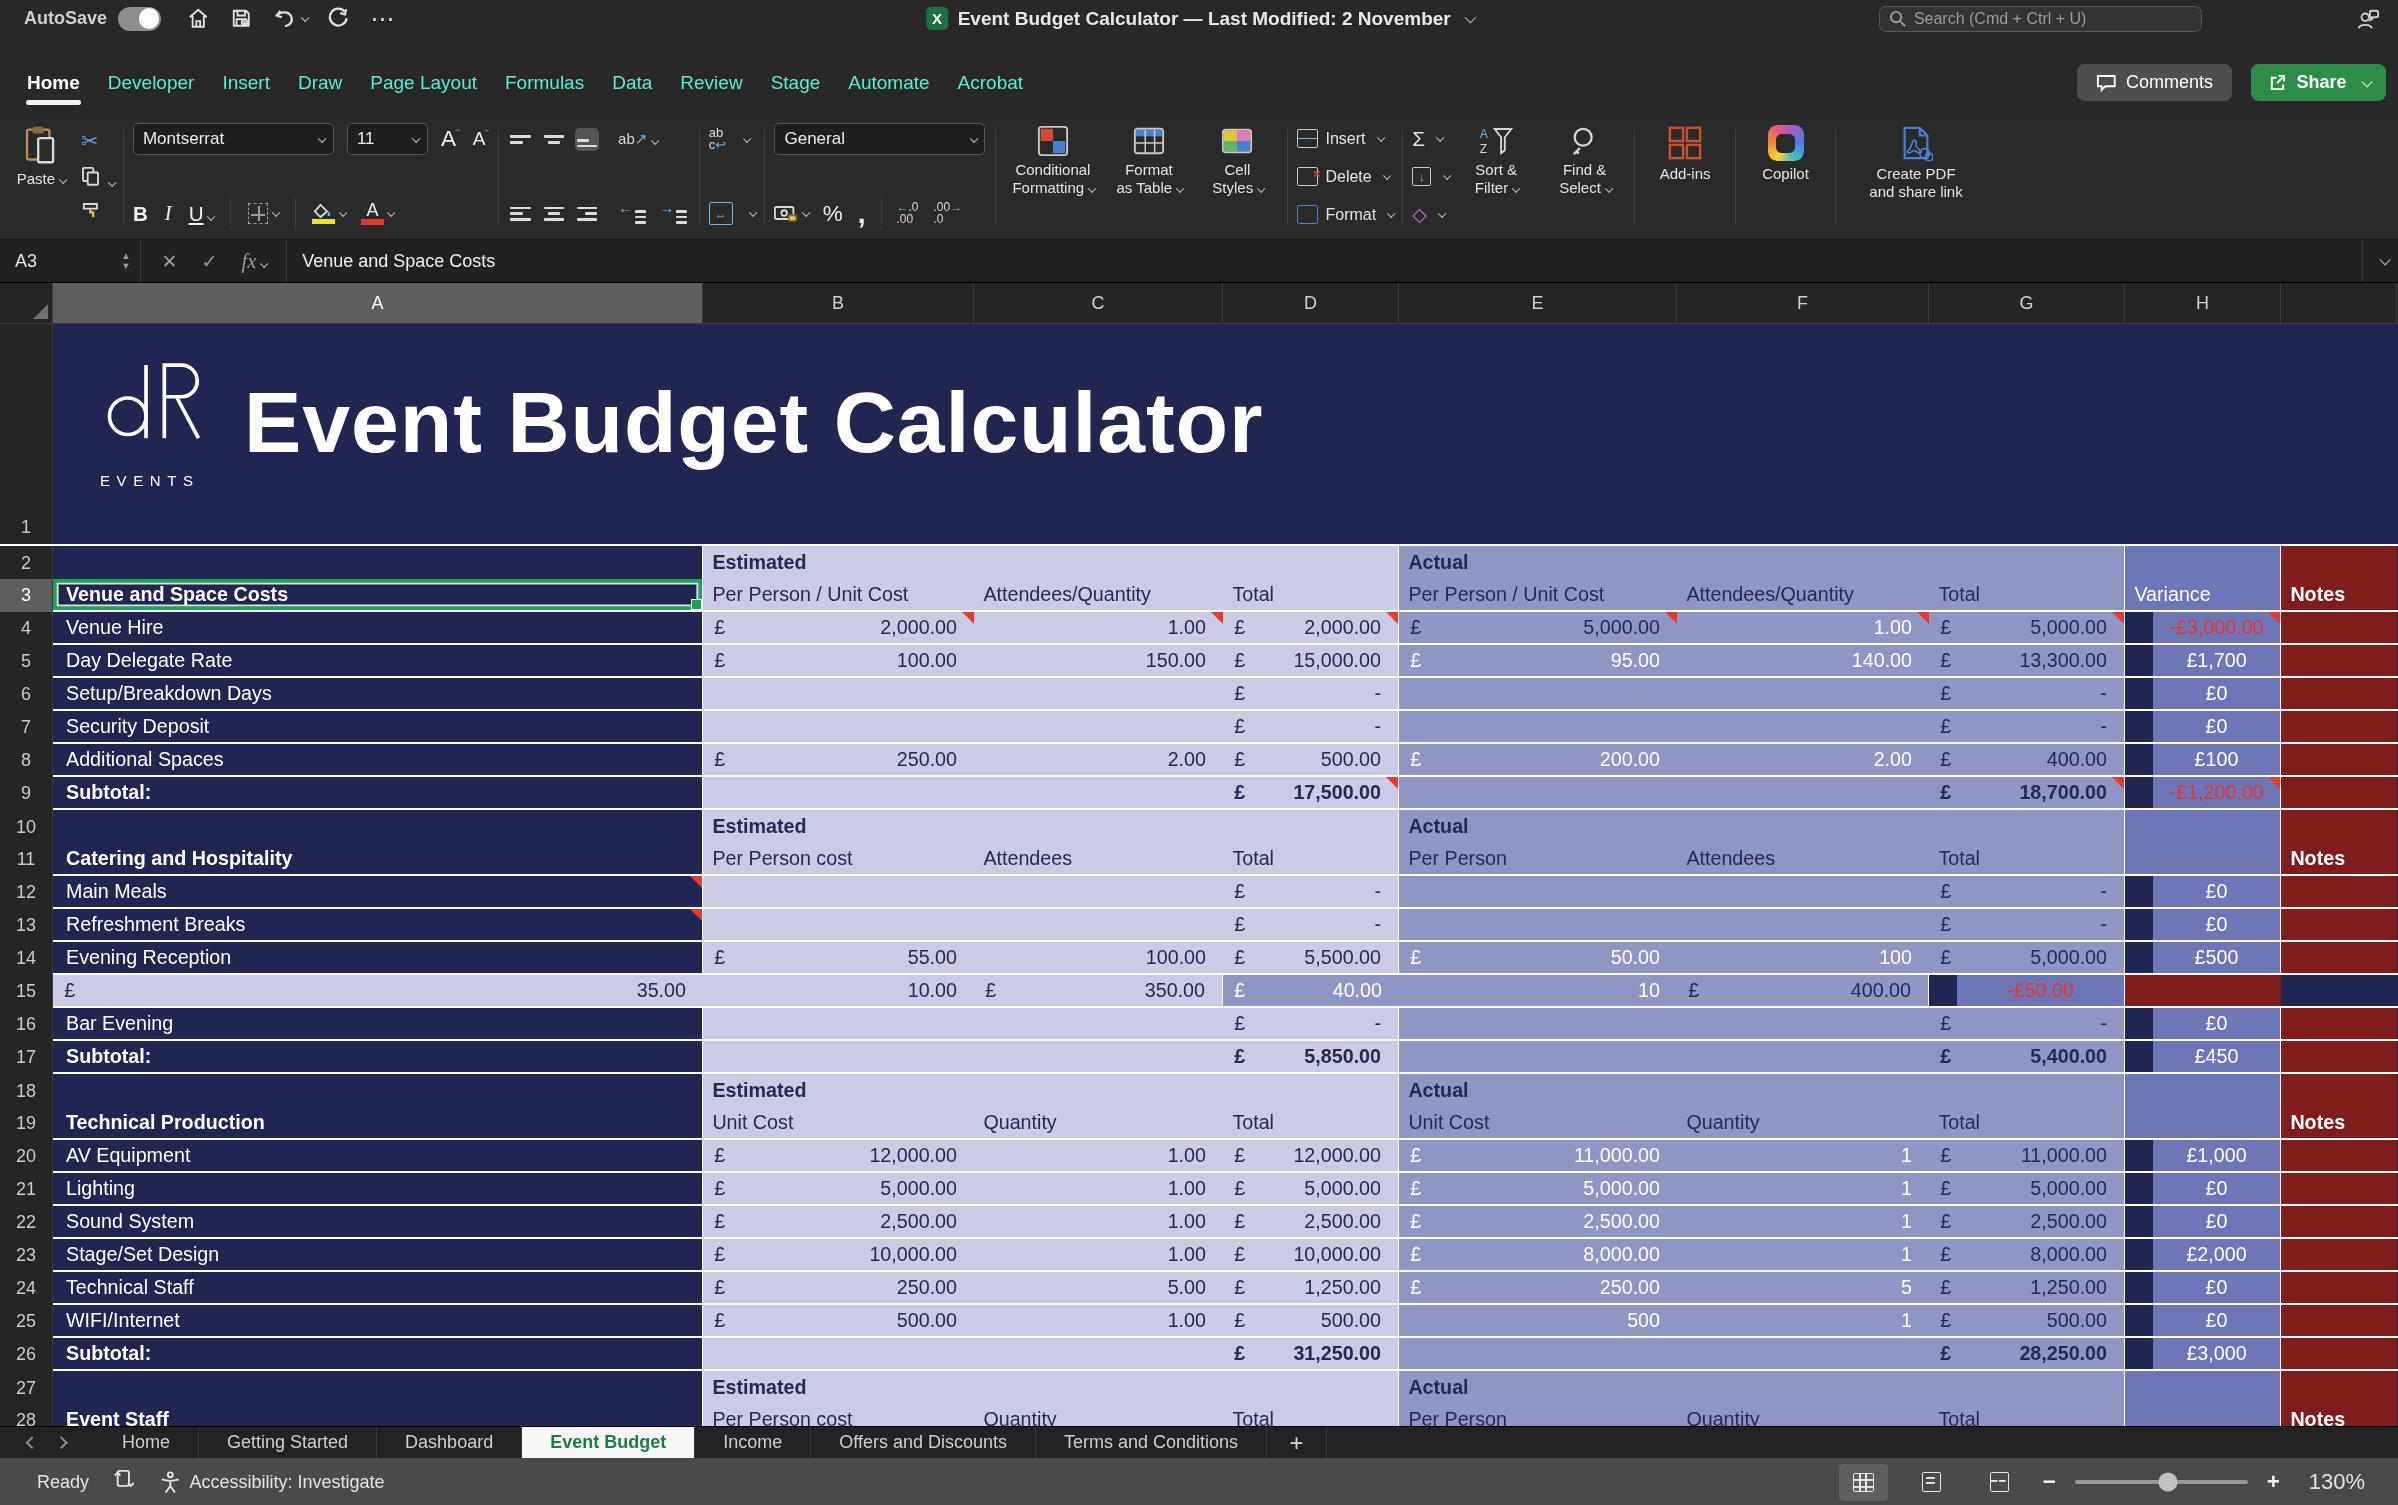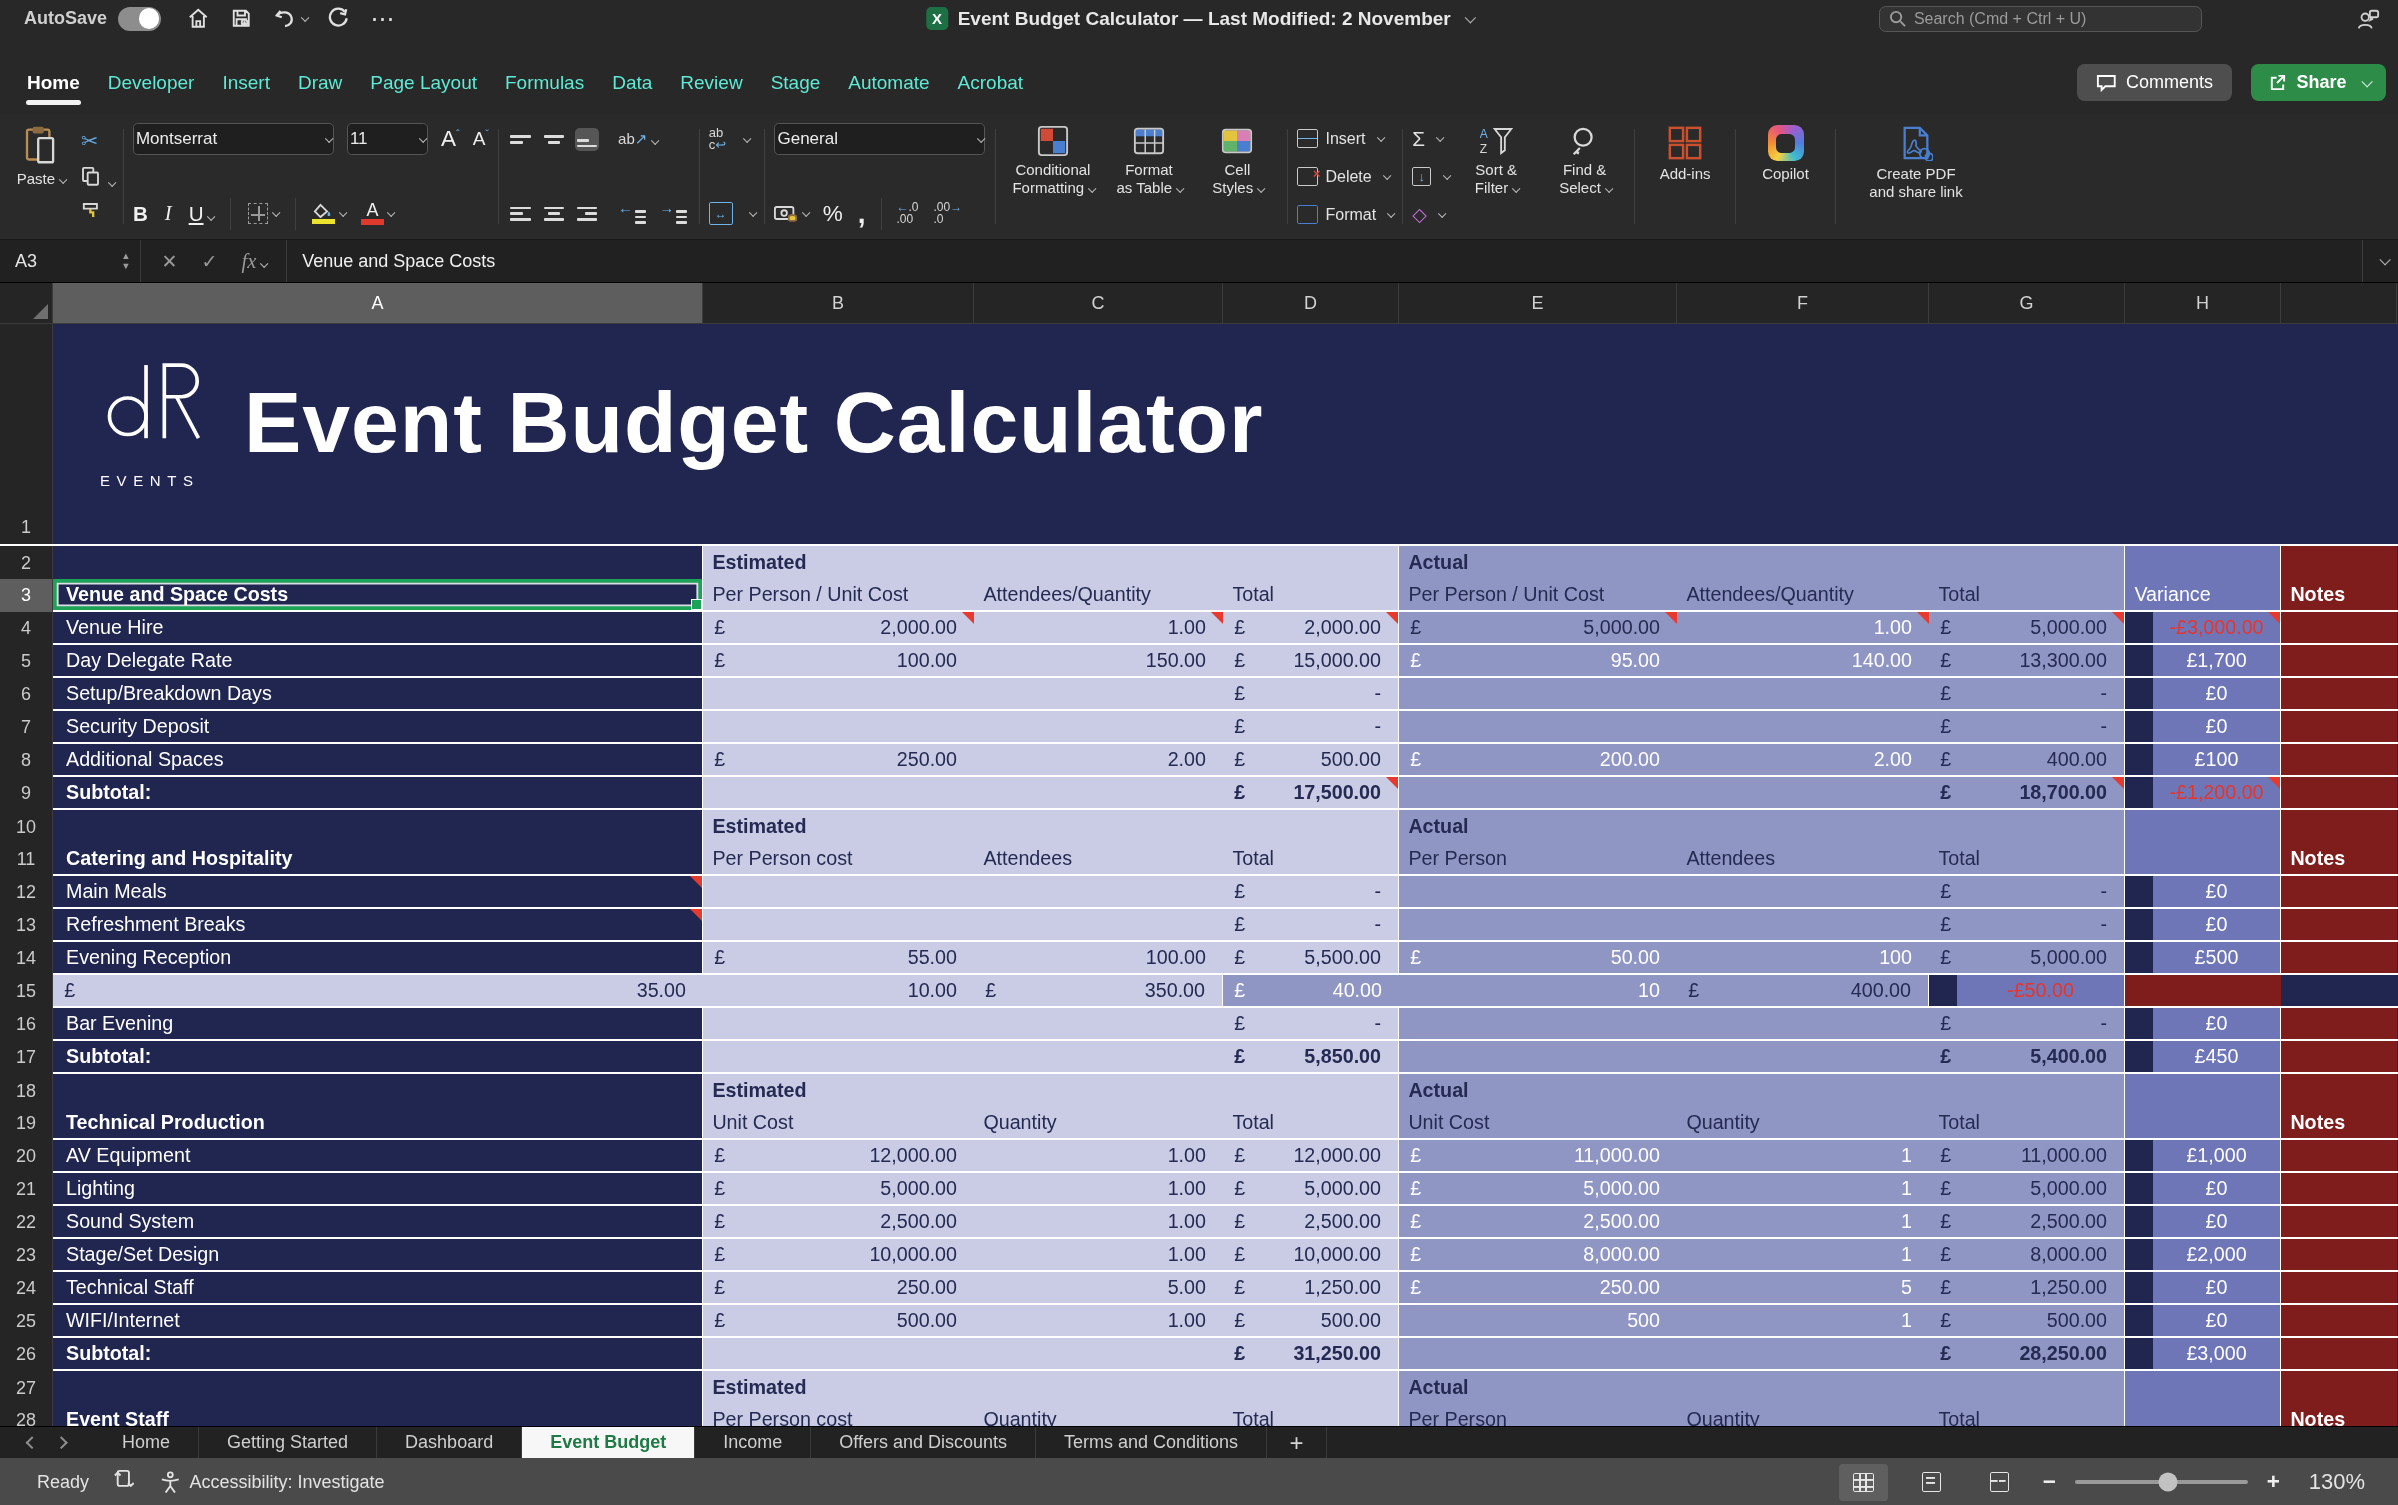--- a/index.html
+++ b/index.html
@@ -45,21 +45,21 @@
 
   
   .ribbon { position:absolute; top:114px; left:0; width:2399px; height:126px; background:#2a2a2a;
             border-bottom:0.9px solid #171717; display:flex; align-items:stretch; padding:7.5px 7.5px; gap:5.6px; color:#e3e3e3; }
   .grp { display:flex; gap:7.5px; }
   .col2 { display:flex; flex-direction:column; justify-content:space-between; padding:1.9px 0; }
   .bigbtn { display:flex; flex-direction:column; align-items:center; justify-content:flex-start;
             padding:3.7px 7.5px; border-radius:5.6px; min-width:81px; }
   .bigbtn .lbl { font-size:15px; line-height:18px; text-align:center; margin-top:3.7px; color:#e3e3e3; }
   .ddl { background:#1f1f1f; border:0.9px solid #555; border-radius:4.7px; height:32px; display:flex;
-         align-items:center; padding:0 2px; font-size:17px; color:#ececec; justify-content:space-between; }
+         align-items:center; padding:0 9px; font-size:17px; color:#ececec; justify-content:space-between; }
   .smallrow { display:flex; align-items:center; gap:13px; height:32px; }
   .fmt-letter { font-size:20.6px; color:#f0f0f0; }
   .stack3 { display:flex; flex-direction:column; justify-content:space-between; }
   .stackbtn { display:flex; align-items:center; gap:7.5px; font-size:16px; height:34px; color:#e3e3e3; }
   .alico { display:inline-flex; flex-direction:column; justify-content:center; gap:2.8px; width:24px; height:22.5px; padding:1.9px; }
   .alico i { display:block; height:2.8px; background:#dcdcdc; border-radius:0.9px; }
   .alsel { background:#565656; border-radius:4.7px; }
   .mini-grid { width:24px; height:22.5px; border:1.9px solid #c9c9c9; border-radius:1.9px; position:relative; }
   .icon-svg { display:block; }
 

